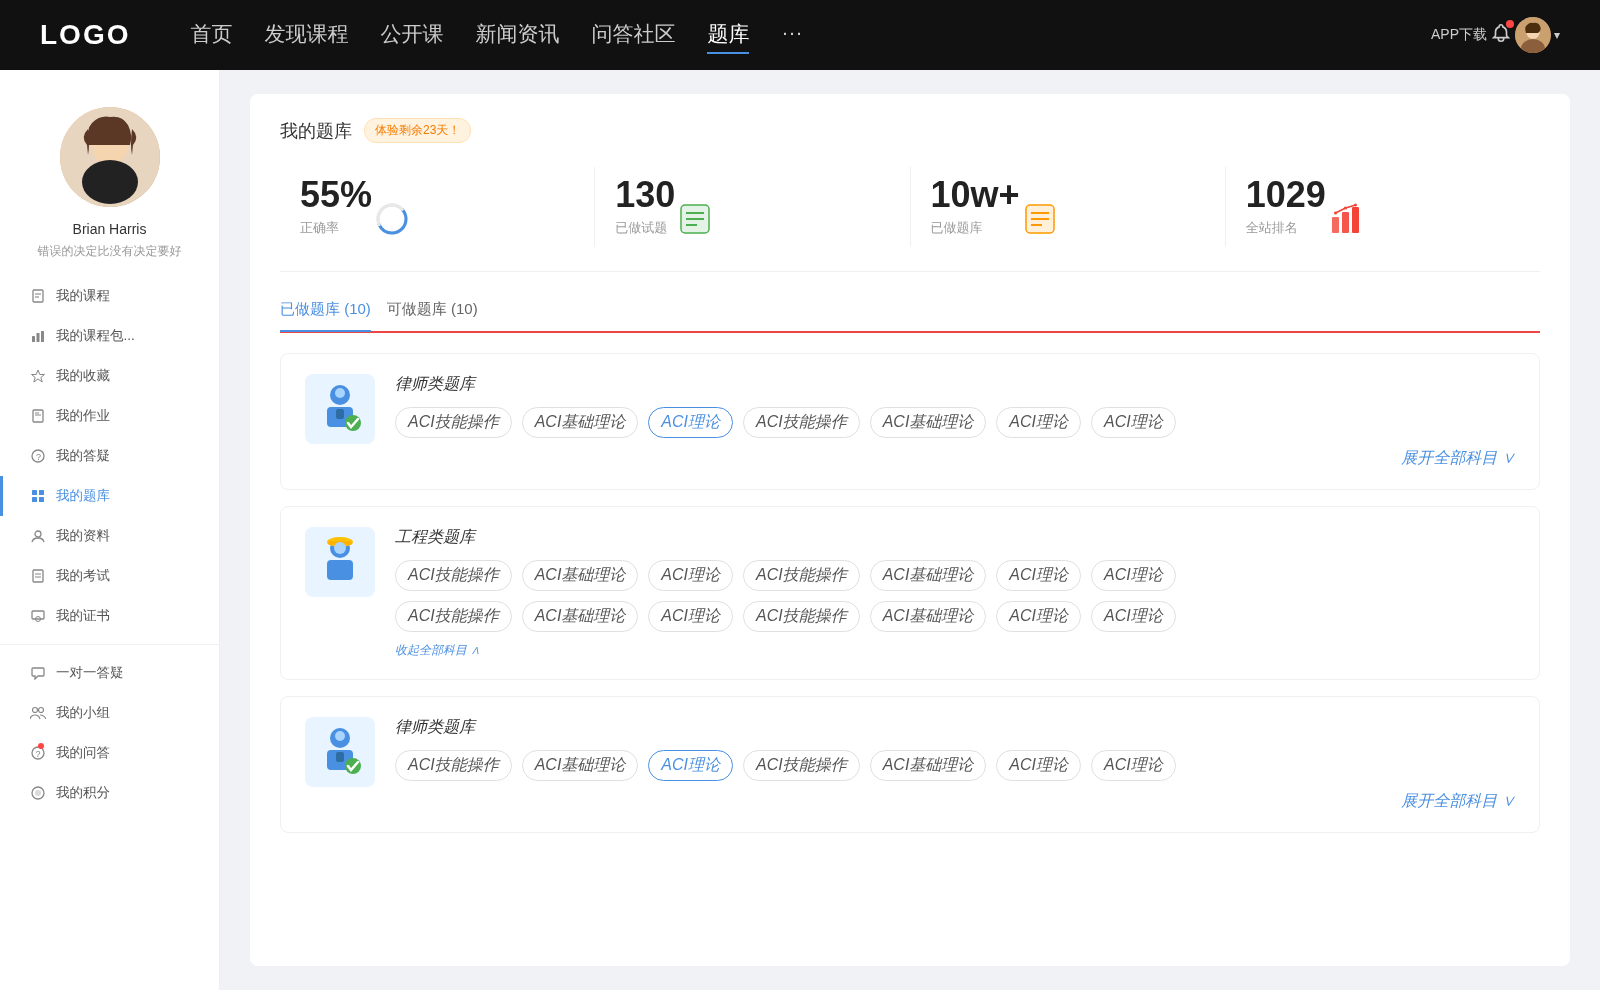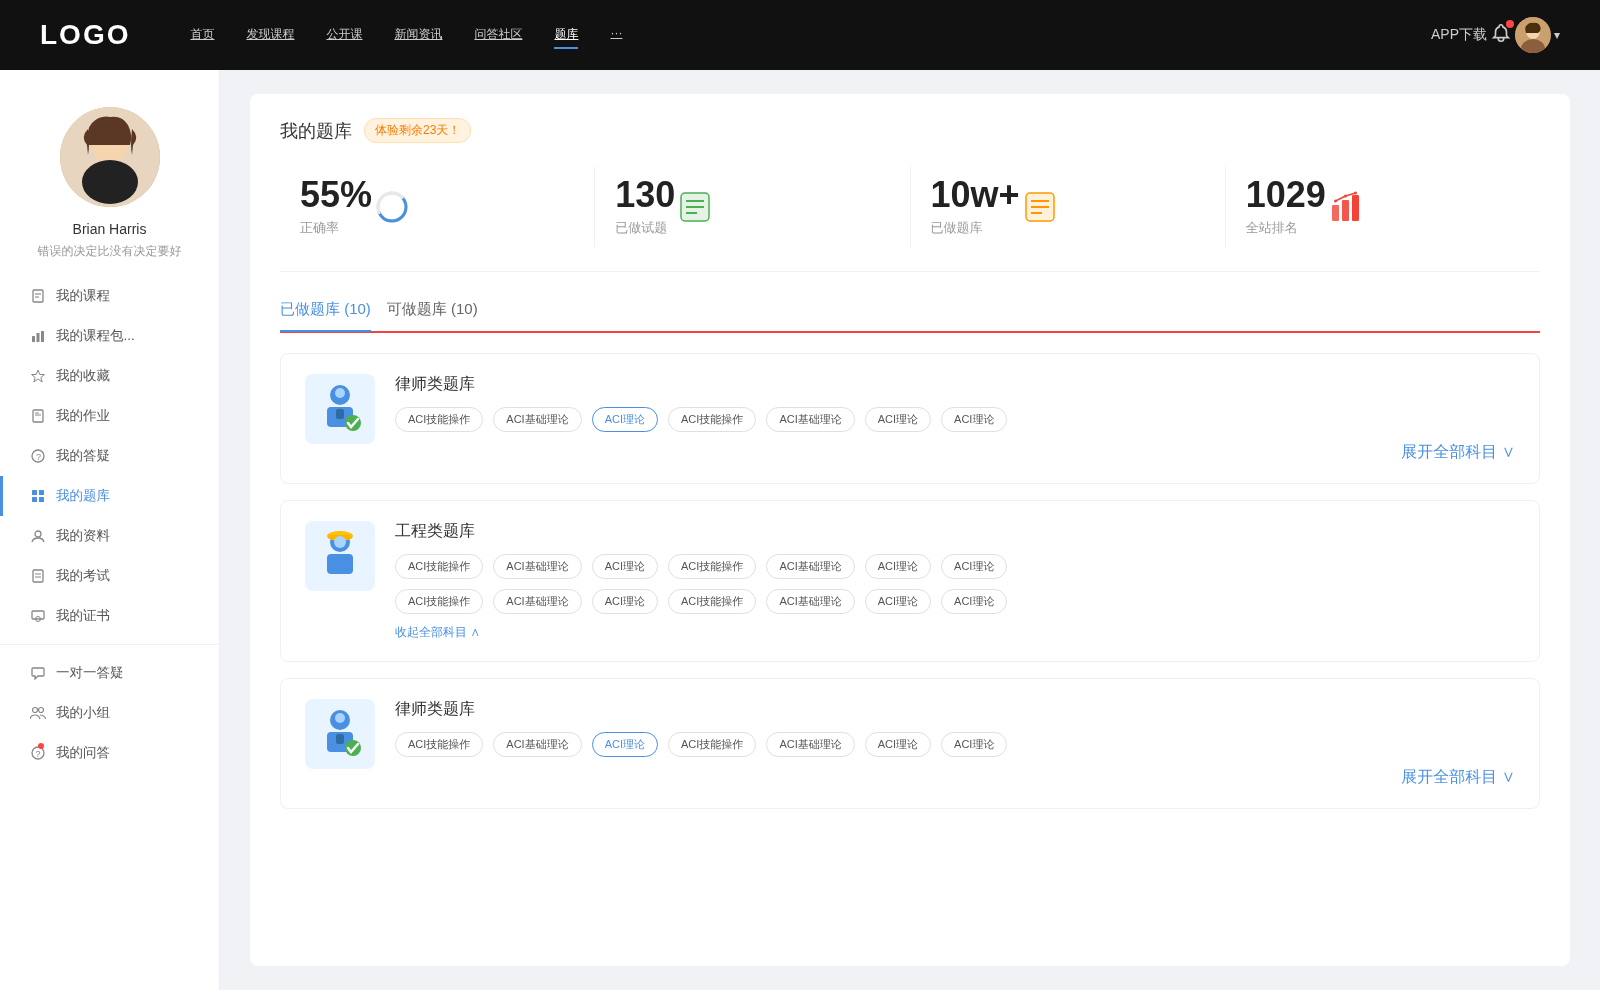--- a/index.html
+++ b/index.html
@@ -23,25 +23,24 @@
       letter-spacing: 2px;
       margin-right: 60px;
     }
     .navbar-nav {
       display: flex;
       gap: 32px;
       flex: 1;
     }
     .nav-item {
       color: #ccc;
-      font-size: 12px;
+      font-size: 21px;
       cursor: pointer;
       padding: 4px 0;
       position: relative;
-      text-decoration: underline;
     }
     .nav-item.active {
       color: #fff;
       border-bottom: 2px solid #4a90e2;
     }
     .navbar-right {
       display: flex;
       align-items: center;
       gap: 3px;
     }
@@ -219,21 +218,21 @@
     .stats-row {
       display: flex;
       gap: 0;
       margin-bottom: 28px;
       border-bottom: 1px solid #f0f0f0;
       padding-bottom: 24px;
     }
     .stat-item {
       flex: 1;
       display: flex;
-      align-items: center;
+      align-items: flex-end;
       gap: 2px;
       padding: 10px 20px;
       border-right: 1px solid #f0f0f0;
     }
     .stat-item:last-child { border-right: none; }
     .stat-text { display: flex; flex-direction: column; }
     .stat-value {
       font-size: 36px;
       font-weight: 600;
       color: #222;
@@ -283,20 +282,21 @@
 
     
     .qbank-card {
       border: 1px solid #f0f0f0;
       border-radius: 8px;
       padding: 20px 24px;
       margin-bottom: 16px;
       display: flex;
       align-items: flex-start;
       gap: 20px;
+      font-style: italic;
     }
     .qbank-icon-wrap {
       width: 70px;
       height: 70px;
       border-radius: 8px;
       background: #e8f4ff;
       display: flex;
       align-items: center;
       justify-content: center;
       flex-shrink: 0;
@@ -307,21 +307,21 @@
       font-weight: 500;
       color: #333;
       margin-bottom: 12px;
     }
     .qbank-tags {
       display: flex;
       flex-wrap: wrap;
       gap: 10px;
     }
     .tag {
-      font-size: 11px;
+      font-size: 16px;
       color: #555;
       padding: 4px 12px;
       border: 1px solid #e0e0e0;
       border-radius: 16px;
       cursor: pointer;
       background: #fff;
     }
     .tag.active-tag {
       border-color: #4a90e2;
       color: #4a90e2;
@@ -510,20 +510,29 @@
       <div class="sidebar-item" style="position:relative;">
         <span class="sidebar-icon">
           <svg width="14" height="14" viewBox="0 0 14 14" fill="none">
               <circle cx="7" cy="7" r="6" stroke="#888" stroke-width="1.3"></circle>
               <text x="4.5" y="11" font-size="9" fill="#888">?</text>
             </svg>
         </span>
         <span>我的问答</span>
         <span style="width:6px;height:6px;background:#f44;border-radius:50%;position:absolute;left:38px;top:10px;"></span>
       </div>
+      <div class="sidebar-item">
+        <span class="sidebar-icon">
+          <svg width="14" height="14" viewBox="0 0 14 14" fill="none">
+              <circle cx="7" cy="7" r="6" stroke="#888" stroke-width="1.3"></circle>
+              <circle cx="7" cy="7" r="3" fill="#888" opacity="0.3"></circle>
+            </svg>
+        </span>
+        <span>我的积分</span>
+      </div>
     </div>
   </aside>
 
   <main class="main-content">
     <div class="main-inner">
 
       <div class="page-header">
         <span class="page-title-text">我的题库</span>
         <span class="trial-badge">体验剩余23天！</span>
       </div>

